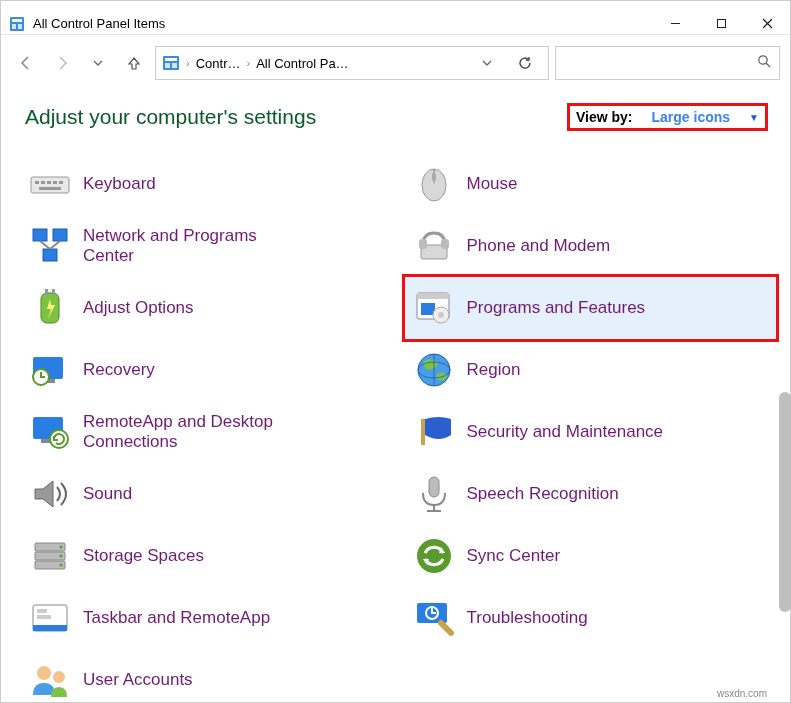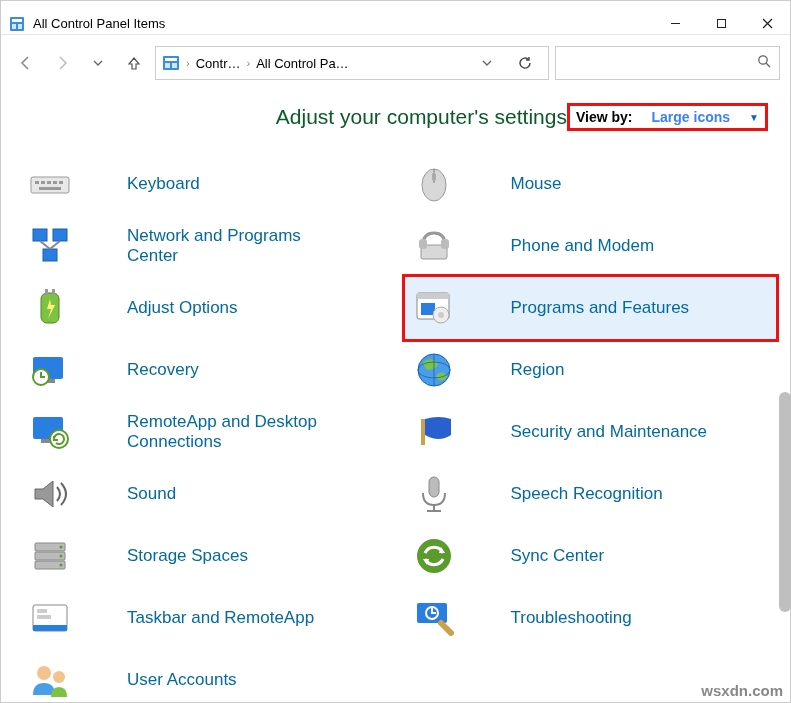--- a/index.html
+++ b/index.html
@@ -24,39 +24,39 @@
 .addr-sep { color: #888; font-size: 11px; }
 .addr-seg { font-size: 13px; white-space: nowrap; overflow: hidden; text-overflow: ellipsis; text-align: right; }
 .addr-spacer { flex: 1; }
 .refreshbtn { width: 34px; height: 34px; display: flex; align-items: center; justify-content: center; }
 .searchbox { width: 225px; height: 34px; border: 1px solid #ccc; display: flex; align-items: center; padding: 0 8px; }
 .searchbox input { border: 0; outline: 0; flex: 1; font-size: 13px; background: transparent; }
 .searchicon { color: #666; }
 
 
 .header-row { height: 52px; display: flex; align-items: center; padding: 0 22px 0 24px; }
-.header-title { color: #0a5a2a; font-size: 21px; flex: 1; text-align: right; }
+.header-title { color: #0a5a2a; font-size: 21px; flex: 1; }
 .viewby-wrap { border: 3px solid #e11; padding: 3px 6px; display: flex; align-items: center; gap: 19px; font-size: 14px; font-weight: bold; }
 .viewby-val { color: #3b82f6; }
 .viewby-caret { color: #1a5fd0; font-size: 10px; }
 
 
 .content { flex: 1; overflow: hidden; position: relative; padding: 10px 14px 0 20px; }
 .grid { display: grid; grid-template-columns: 1fr 1fr; column-gap: 12px; }
 .item { display: flex; align-items: center; height: 62px; padding: 4px 6px; }
 .item.highlighted { background: #e4f0fb; outline: 3px solid #e11; outline-offset: 0; }
 .item-icon { width: 46px; height: 46px; flex-shrink: 0; display: flex; align-items: center; justify-content: center; margin-right: 10px; }
-.item-label { color: #0369a1; font-size: 17px; line-height: 1.2; margin-left: 44px; }
+.item-label { color: #701a75; font-size: 17px; line-height: 1.2; }
 .item-label.multiline { max-width: 220px; }
 
 
 .fake-scrollbar { position: absolute; right: 0; top: 180px; width: 12px; height: 520px; }
 .fake-thumb { position: absolute; left: 0; width: 12px; background: #bfbfbf; border-radius: 6px; top: 212px; height: 220px; }
 
-.watermark { position: absolute; right: 8px; bottom: 4px; font-size: 15px; color: #888; font-weight: bold; }
+.watermark { position: absolute; right: 24px; bottom: 4px; font-size: 10px; color: #888; }
 </style>
 </head>
 <body>
 
 <div class="window">
 
   <div class="titlebar">
     <span class="titlebar-icon">
       <svg viewBox="0 0 16 16">
           <rect x="1" y="1" width="14" height="14" fill="#3a8dde" rx="1"></rect>

